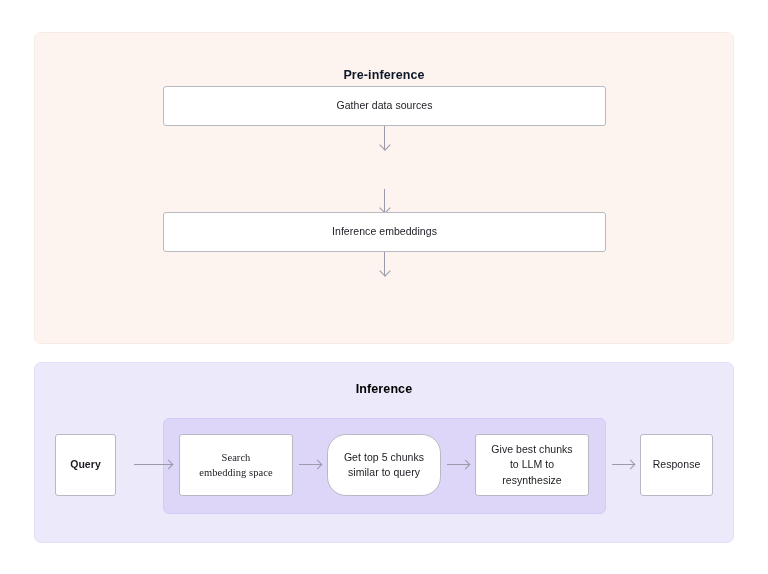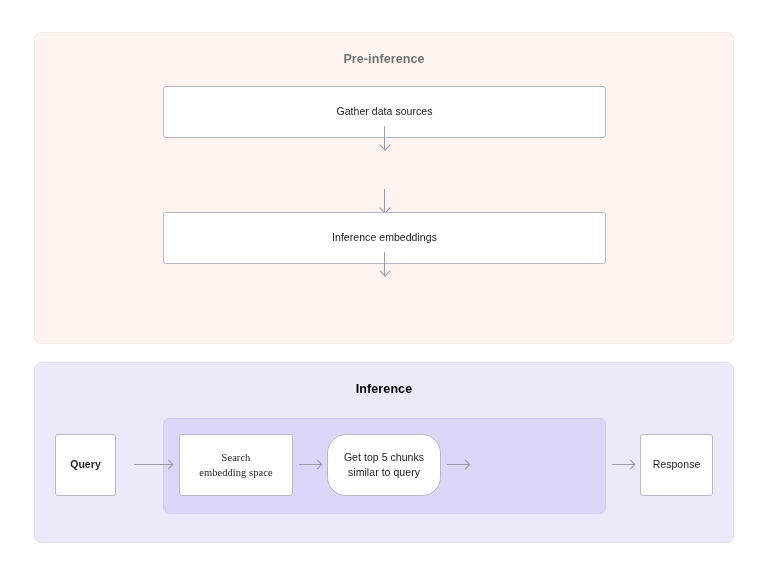--- a/index.html
+++ b/index.html
@@ -48,22 +48,22 @@
   .panel-title {
     position: absolute;
     left: 0;
     width: 100%;
     text-align: center;
     font-size: 12.5px;
     font-weight: bold;
     letter-spacing: 0.1px;
   }
   .panel-pre .panel-title {
-    top: 19px;
-    color: #737373;
+    top: 35px;
+    color: #0f172a;
   }
   .panel-inf .panel-title {
     top: 19px;
     color: #000000;
   }
 
   
   .node {
     position: absolute;
     box-sizing: border-box;
@@ -77,21 +77,21 @@
     color: #1b1b22;
     font-size: 10.5px;
     line-height: 1.45;
     letter-spacing: 0.05px;
   }
 
   
   .pre-node {
     left: 163px;
     width: 443px;
-    height: 52px;
+    height: 40px;
   }
   .pre-node.n0 { top: 86px; }
   .pre-node.n1 { top: 149px; }
   .pre-node.n2 { top: 212px; }
   .pre-node.n3 { top: 275px; }
 
   
   .v-arrow {
     position: absolute;
     left: 384px;
@@ -206,18 +206,25 @@
 
   <div class="node inf-node top5">
     <span>
       <span>Get top 5 chunks</span><br>
       <span>similar to query</span>
     </span>
   </div>
 
   <div class="h-arrow h2"></div>
 
+  <div class="node inf-node give">
+    <span>
+      <span>Give best chunks</span><br>
+      <span>to LLM to</span><br>
+      <span>resynthesize</span>
+    </span>
+  </div>
 
   <div class="h-arrow h3"></div>
 
   <div class="node inf-node response">Response</div>
 
 </div>
 
 </body></html>

